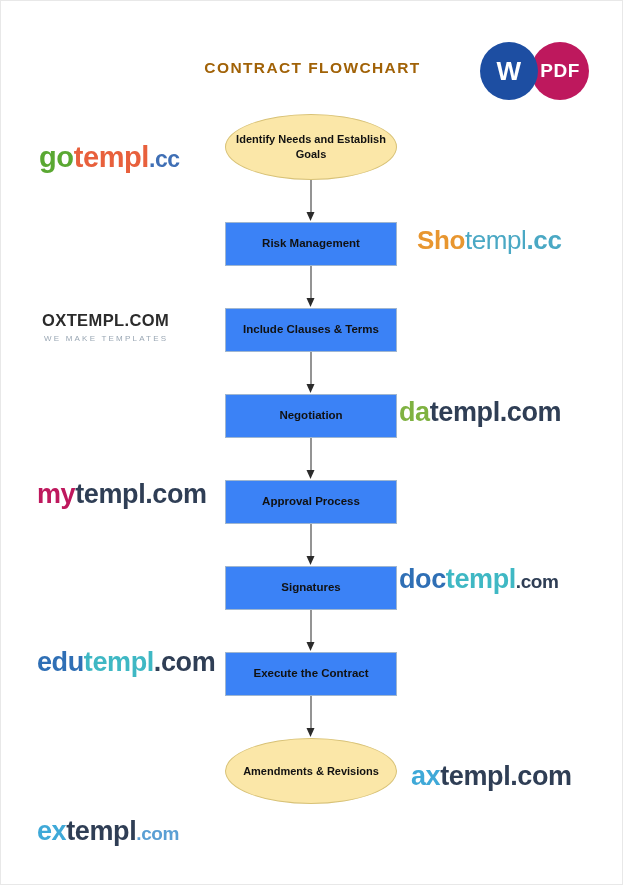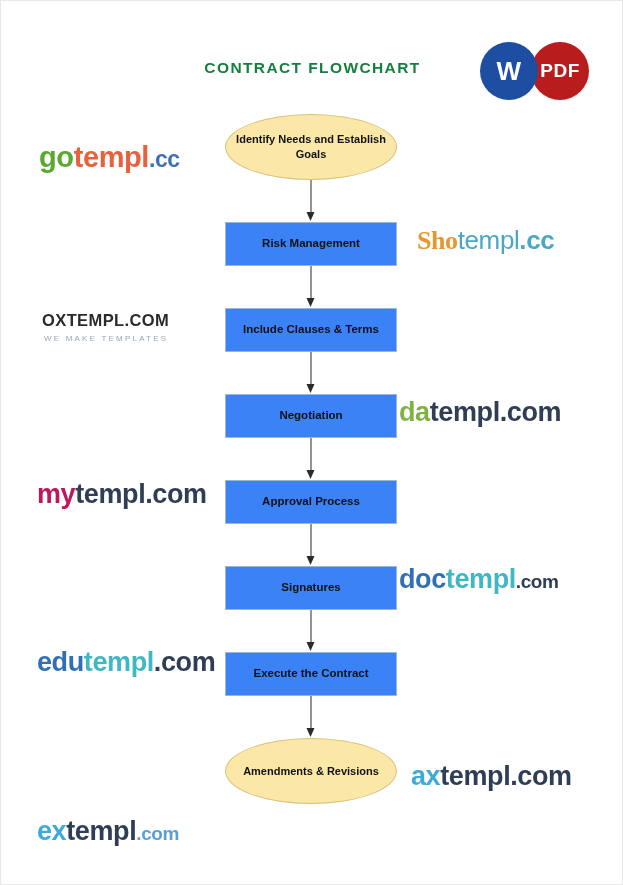--- a/index.html
+++ b/index.html
@@ -23,21 +23,21 @@
   
   .title {
     position: absolute;
     left: 0;
     top: 58px;
     width: 623px;
     text-align: center;
     font-size: 15.5px;
     font-weight: bold;
     letter-spacing: 1.4px;
-    color: #15803d;
+    color: #a16207;
   }
   .badges {
     position: absolute;
     right: 33px;
     top: 41px;
     display: flex;
     align-items: center;
   }
   .badge {
     width: 58px;
@@ -51,21 +51,21 @@
     justify-content: center;
     letter-spacing: 0.5px;
   }
   .badge.word {
     background: #1d4ea2;
     font-size: 26px;
     margin-right: -7px;
     z-index: 1;
   }
   .badge.pdf {
-    background: #b91c1c;
+    background: #be185d;
     font-size: 19px;
   }
 
   
   .flow {
     position: absolute;
     left: 224px;
     top: 113px;
     width: 172px;
   }
@@ -129,21 +129,21 @@
   .wm .t1 { }
   .wm .t2 { }
   .wm .t3 { font-weight: bold; }
 
   .wm-gotempl   { left: 38px;  top: 140px; font-size: 29px; }
   .wm-gotempl .t1 { color: #5aa832; margin-top: 29px; }
   .wm-gotempl .t2 { color: #e8603c; }
   .wm-gotempl .t3 { color: #3f6fb5; font-size: 23px; }
 
   .wm-shotempl  { left: 416px; top: 224px; font-size: 26px; font-weight: normal; }
-  .wm-shotempl .t1 { color: #e8962f; font-weight: bold; font-family: Liberation Serif, serif; }
+  .wm-shotempl .t1 { color: #e8962f; font-weight: bold; }
   .wm-shotempl .t2 { color: #4aa8c4; }
   .wm-shotempl .t3 { color: #4aa8c4; }
 
   .wm-oxtempl   { left: 41px;  top: 310px; }
   .wm-oxtempl .t1 {
     color: #2b2b2b; font-size: 16.5px; font-weight: bold; letter-spacing: 0.4px;
   }
   .wm-oxtempl .t2 {
     display: block; color: #9aa7b4; font-size: 8px; letter-spacing: 2.2px;
     font-weight: normal; margin-top: 4px; margin-left: 2px;

